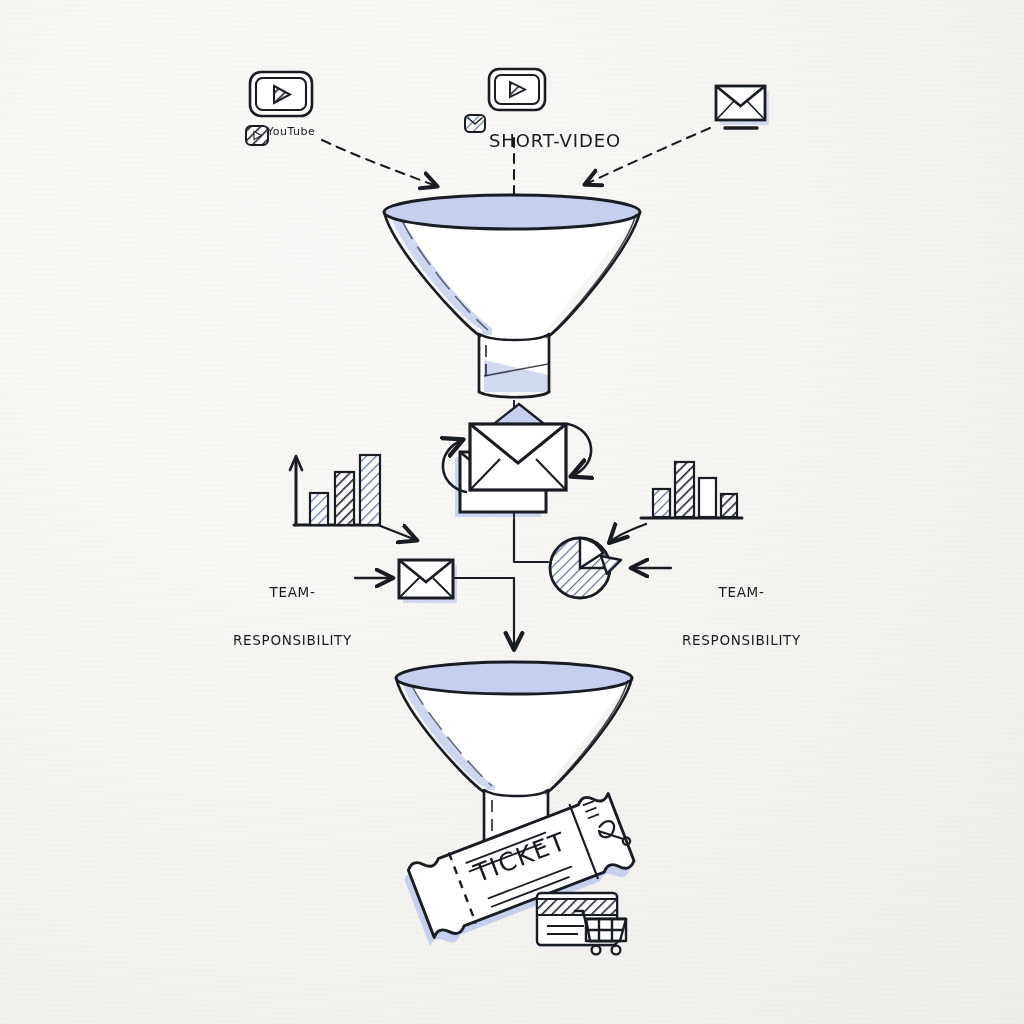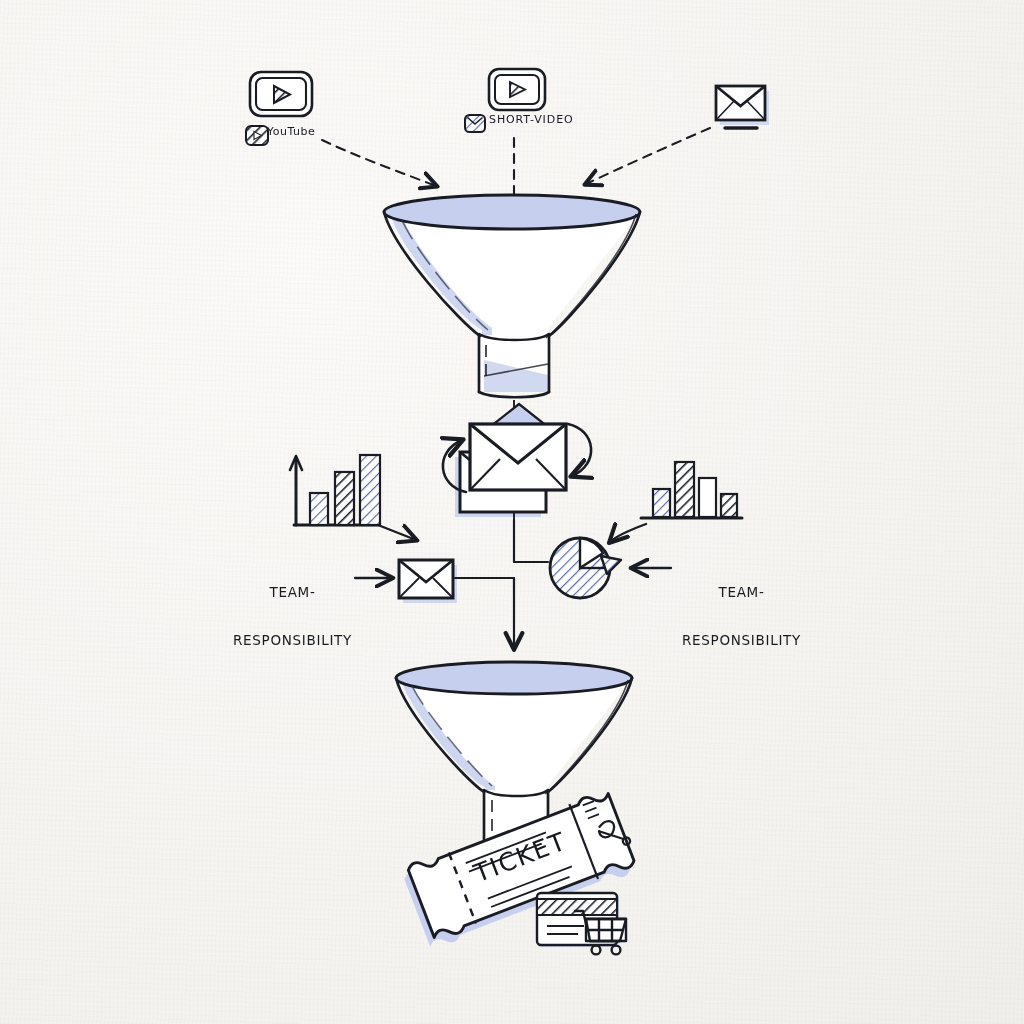--- a/index.html
+++ b/index.html
@@ -19,21 +19,21 @@
   #stage svg{position:absolute;top:0;left:0;width:1024px;height:1024px;}
   .lbl{
     position:absolute;
     font-family:"DejaVu Sans", sans-serif;
     color:#181a22;
     letter-spacing:0.5px;
     white-space:pre;
     line-height:1.18;
   }
   .lbl-youtube{left:267px;top:126px;font-size:11px;}
-  .lbl-shortvideo{left:489px;top:114px;font-size:11px;letter-spacing:0.9px;}
+  .lbl-shortvideo{left:489px;top:130px;font-size:18px;letter-spacing:0.9px;}
   .lbl-team-left{left:230px;top:553px;font-size:13.5px;text-align:center;width:125px;letter-spacing:0.7px;}
   .lbl-team-right{left:679px;top:553px;font-size:13.5px;text-align:center;width:125px;letter-spacing:0.7px;}
   .lbl-ticket{
     position:absolute;left:470px;top:861px;font-size:25px;
     letter-spacing:1.5px;color:#16181f;
     transform:rotate(-21deg);transform-origin:left top;
   }
 </style>
 </head>
 <body>

